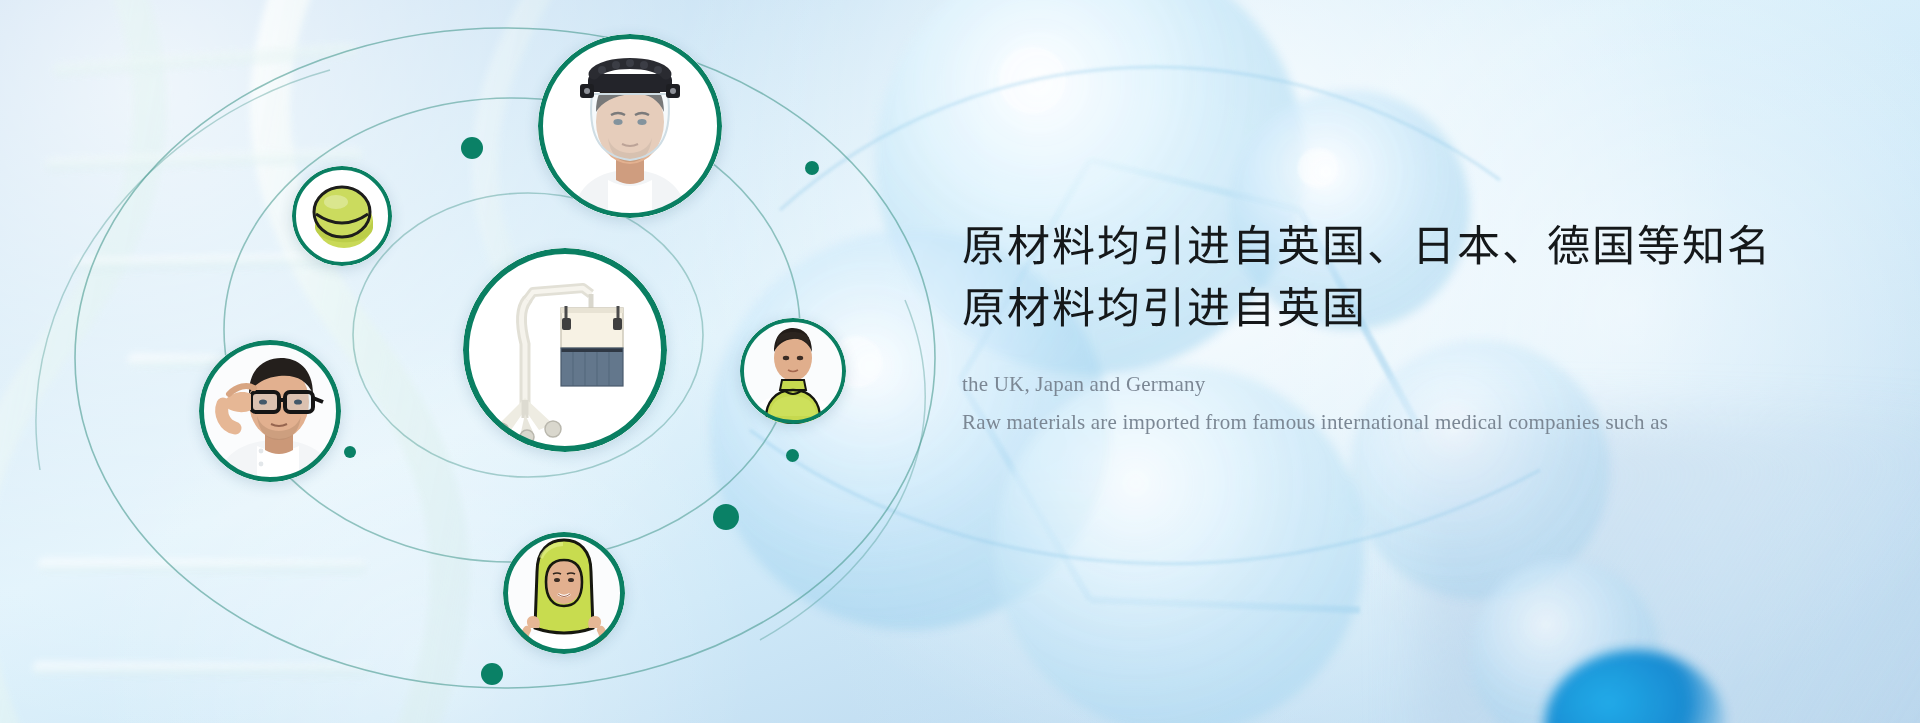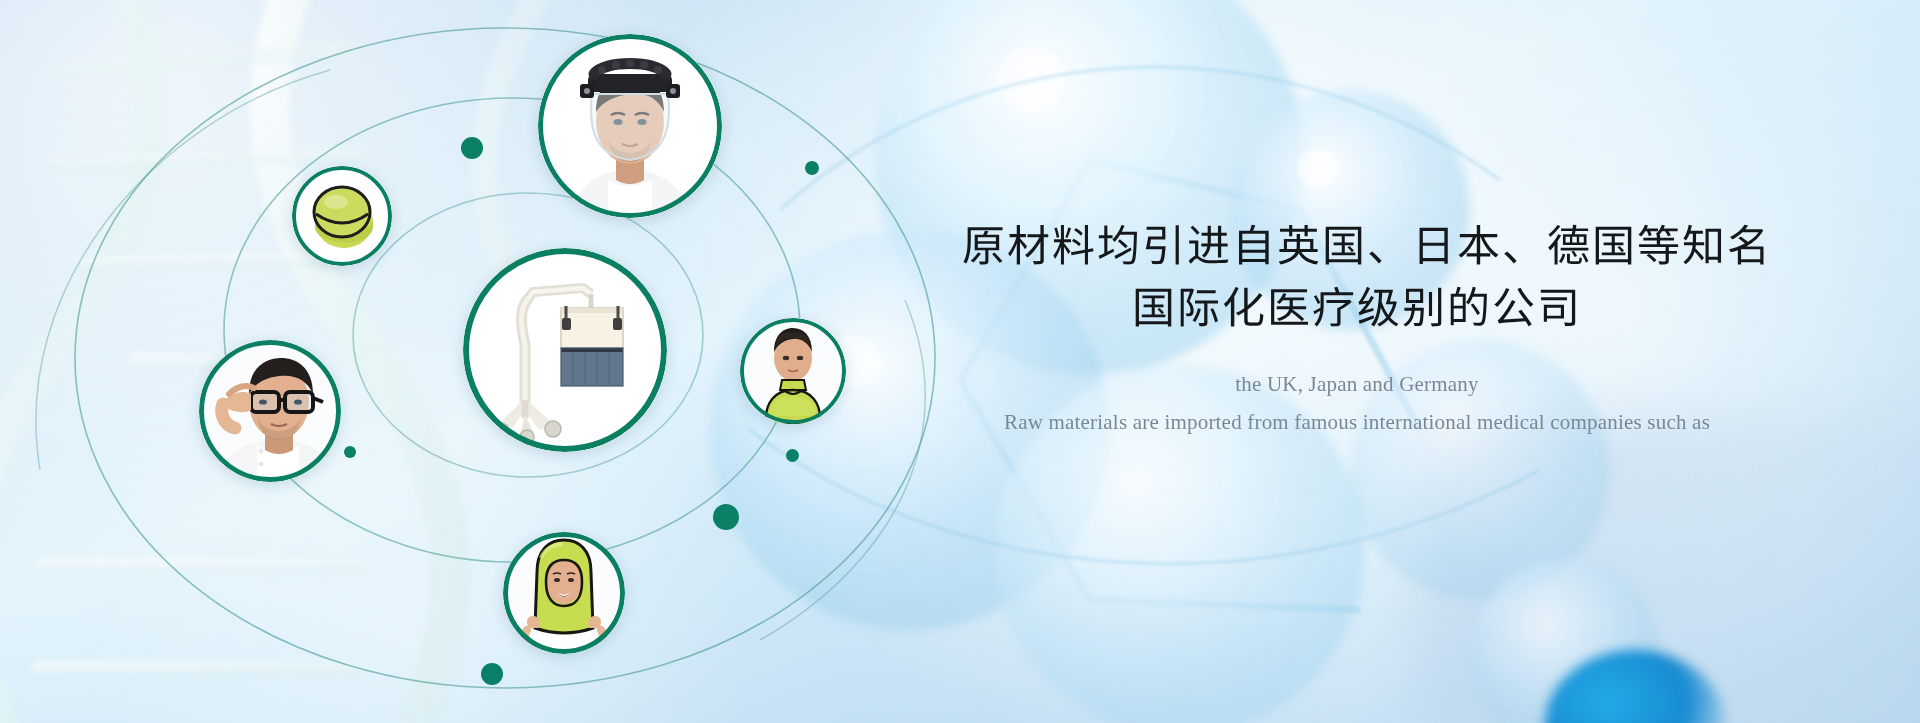--- a/index.html
+++ b/index.html
@@ -72,21 +72,21 @@
   .dot {
     position:absolute; border-radius:50%;
     background:#0a8166;
   }
 
   
   .copy {
     position:absolute;
     right:168px; top:215px;
     width:790px;
-    text-align:center;
+    text-align:left;
   }
   .headline-line {
     font-family:"Liberation Sans", sans-serif;
     font-size:43px;
     line-height:62px;
     letter-spacing:2px;
     color:#15181a;
     font-weight:400;
     white-space:nowrap;
   }
@@ -383,19 +383,19 @@
       <path d="M26,96 C22,90 24,84 30,84 C36,84 38,90 36,96 Z" fill="#e6b795"></path>
       <path d="M96,96 C100,90 98,84 92,84 C86,84 84,90 86,96 Z" fill="#e6b795"></path>
       <path d="M24,98 C20,104 22,112 28,112" stroke="#e6b795" stroke-width="8" fill="none" stroke-linecap="round"></path>
       <path d="M98,98 C102,104 100,112 94,112" stroke="#e6b795" stroke-width="8" fill="none" stroke-linecap="round"></path>
     </svg>
     <div class="ring-border" style="border-width:5px;"></div>
   </div>
 
   <div class="copy">
     <div class="headline-line">原材料均引进自英国、日本、德国等知名</div>
-    <div class="headline-line">国际化医疗级别的公司</div>
+    <div class="headline-line">原材料均引进自英国</div>
     <div class="sub-gap"></div>
     <div class="sub-line">the UK, Japan and Germany</div>
     <div class="sub-line">Raw materials are imported from famous international medical companies such as</div>
   </div>
 
 </div>
 
 </body></html>

